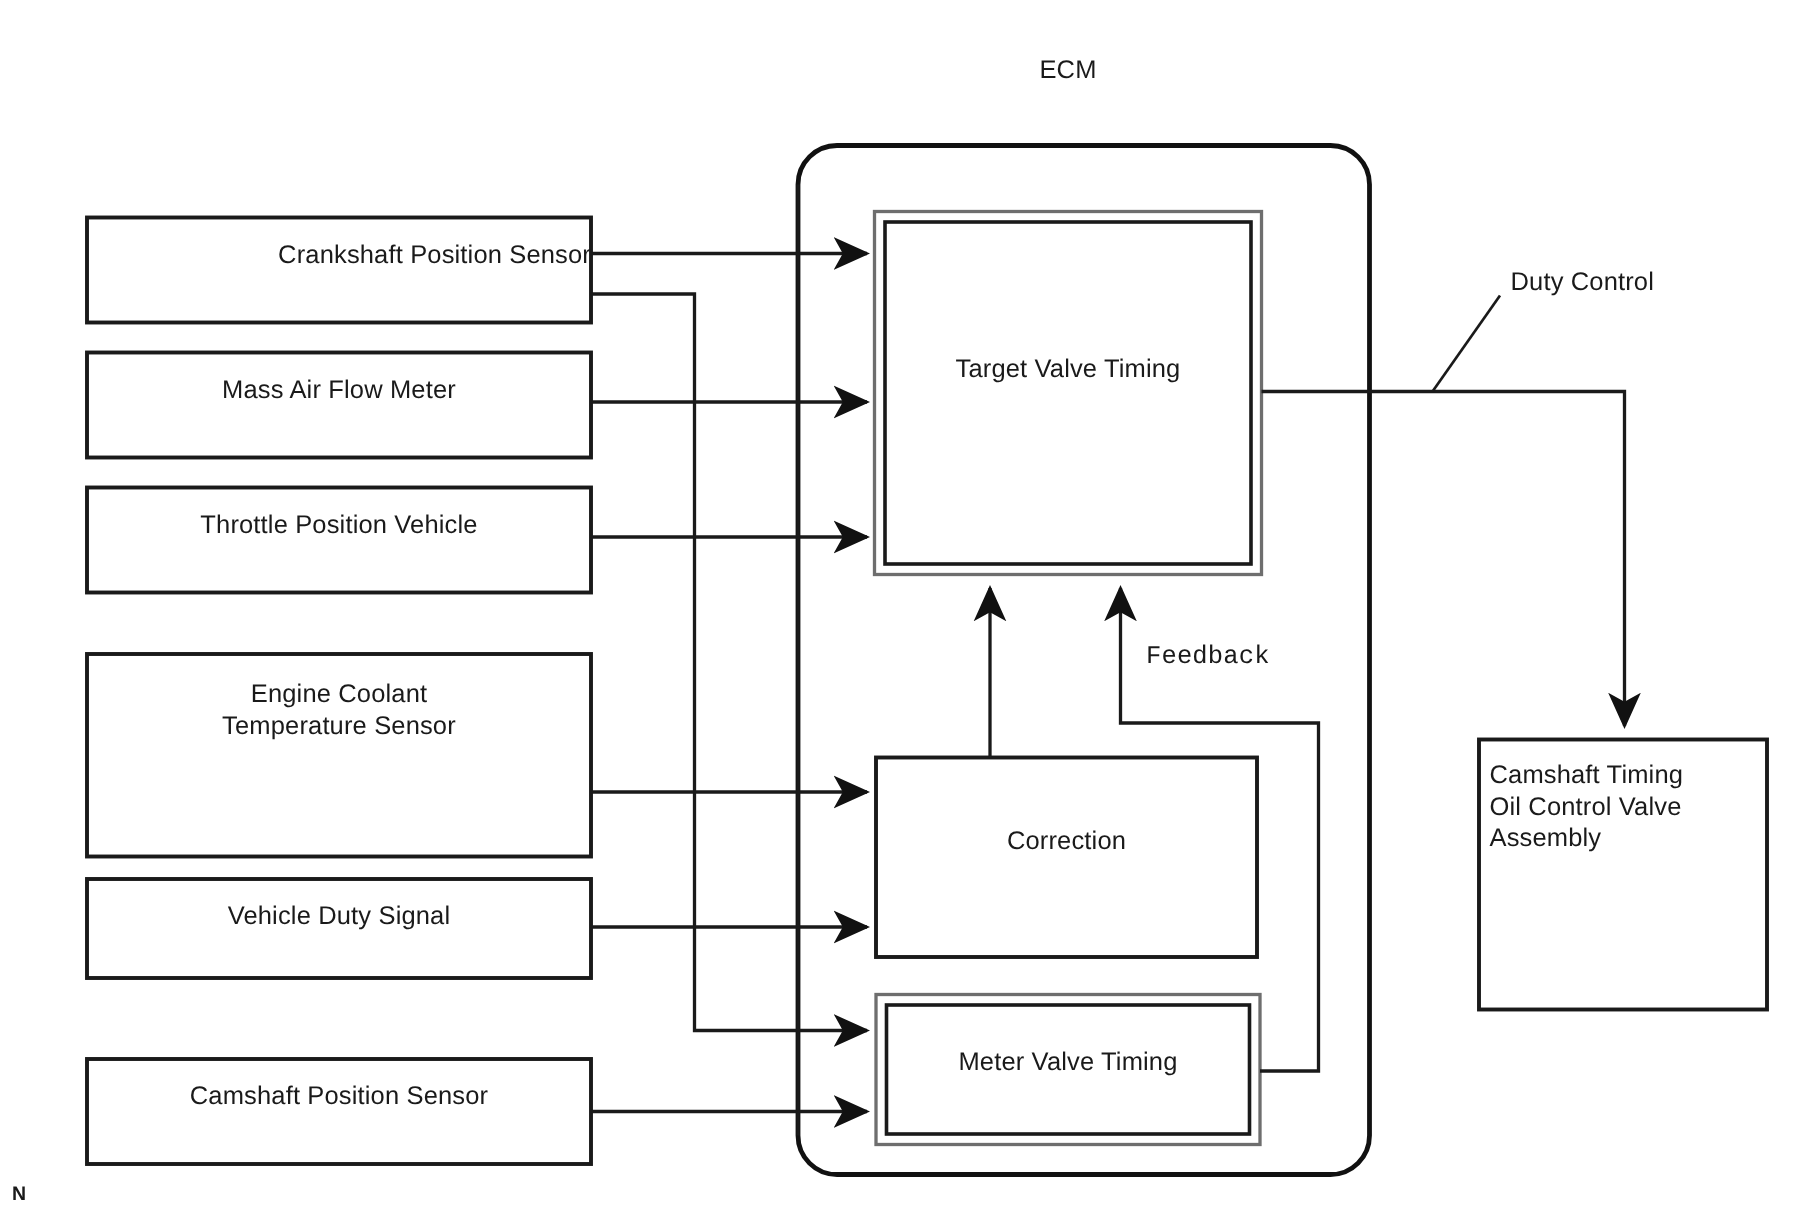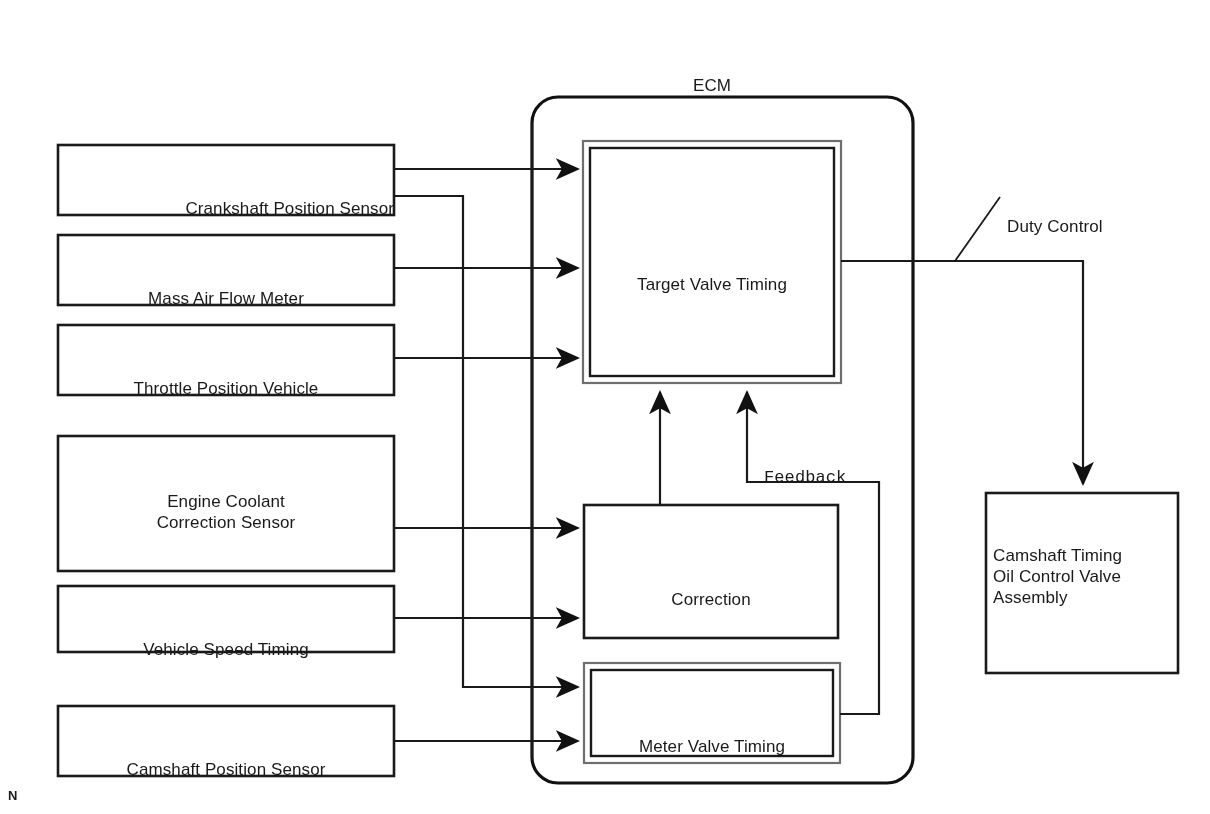--- a/index.html
+++ b/index.html
@@ -57,21 +57,20 @@
     stroke-width: 2.4;
     fill: #ffffff;
   }
   .lbl {
     position: absolute;
     color: #1a1a1a;
     font-size: 17px;
     line-height: 21px;
     white-space: pre;
     letter-spacing: 0.1px;
-    margin-top: 39px;
   }
   .lbl-center {
     text-align: center;
   }
   .lbl-left {
     text-align: left;
   }
   .corner-mark {
     position: absolute;
     font-size: 13px;
@@ -143,23 +142,23 @@
 
   <div class="lbl lbl-center" style="left:612px; top:36px; width:200px;">ECM</div>
 
   <div class="lbl lbl-center" style="left:58px; top:159px; width:336px;text-align:right;">Crankshaft Position Sensor</div>
 
   <div class="lbl lbl-center" style="left:58px; top:249px; width:336px;">Mass Air Flow Meter</div>
 
   <div class="lbl lbl-center" style="left:58px; top:339px; width:336px;">Throttle Position Vehicle</div>
 
   <div class="lbl lbl-center" style="left:58px; top:452px; width:336px;">Engine Coolant
-Correction Sensor</div>
+Temperature Sensor</div>
 
-  <div class="lbl lbl-center" style="left:58px; top:600px; width:336px;">Vehicle Speed Timing</div>
+  <div class="lbl lbl-center" style="left:58px; top:600px; width:336px;">Vehicle Duty Signal</div>
 
   <div class="lbl lbl-center" style="left:58px; top:720px; width:336px;">Camshaft Position Sensor</div>
 
   <div class="lbl lbl-center" style="left:590px; top:235px; width:244px;">Target Valve Timing</div>
 
   <div class="lbl lbl-center" style="left:584px; top:550px; width:254px;">Correction</div>
 
   <div class="lbl lbl-center" style="left:591px; top:697px; width:242px;">Meter Valve Timing</div>
 
   <div class="lbl lbl-left" style="left:1007px; top:177px; width:180px;">Duty Control</div>

